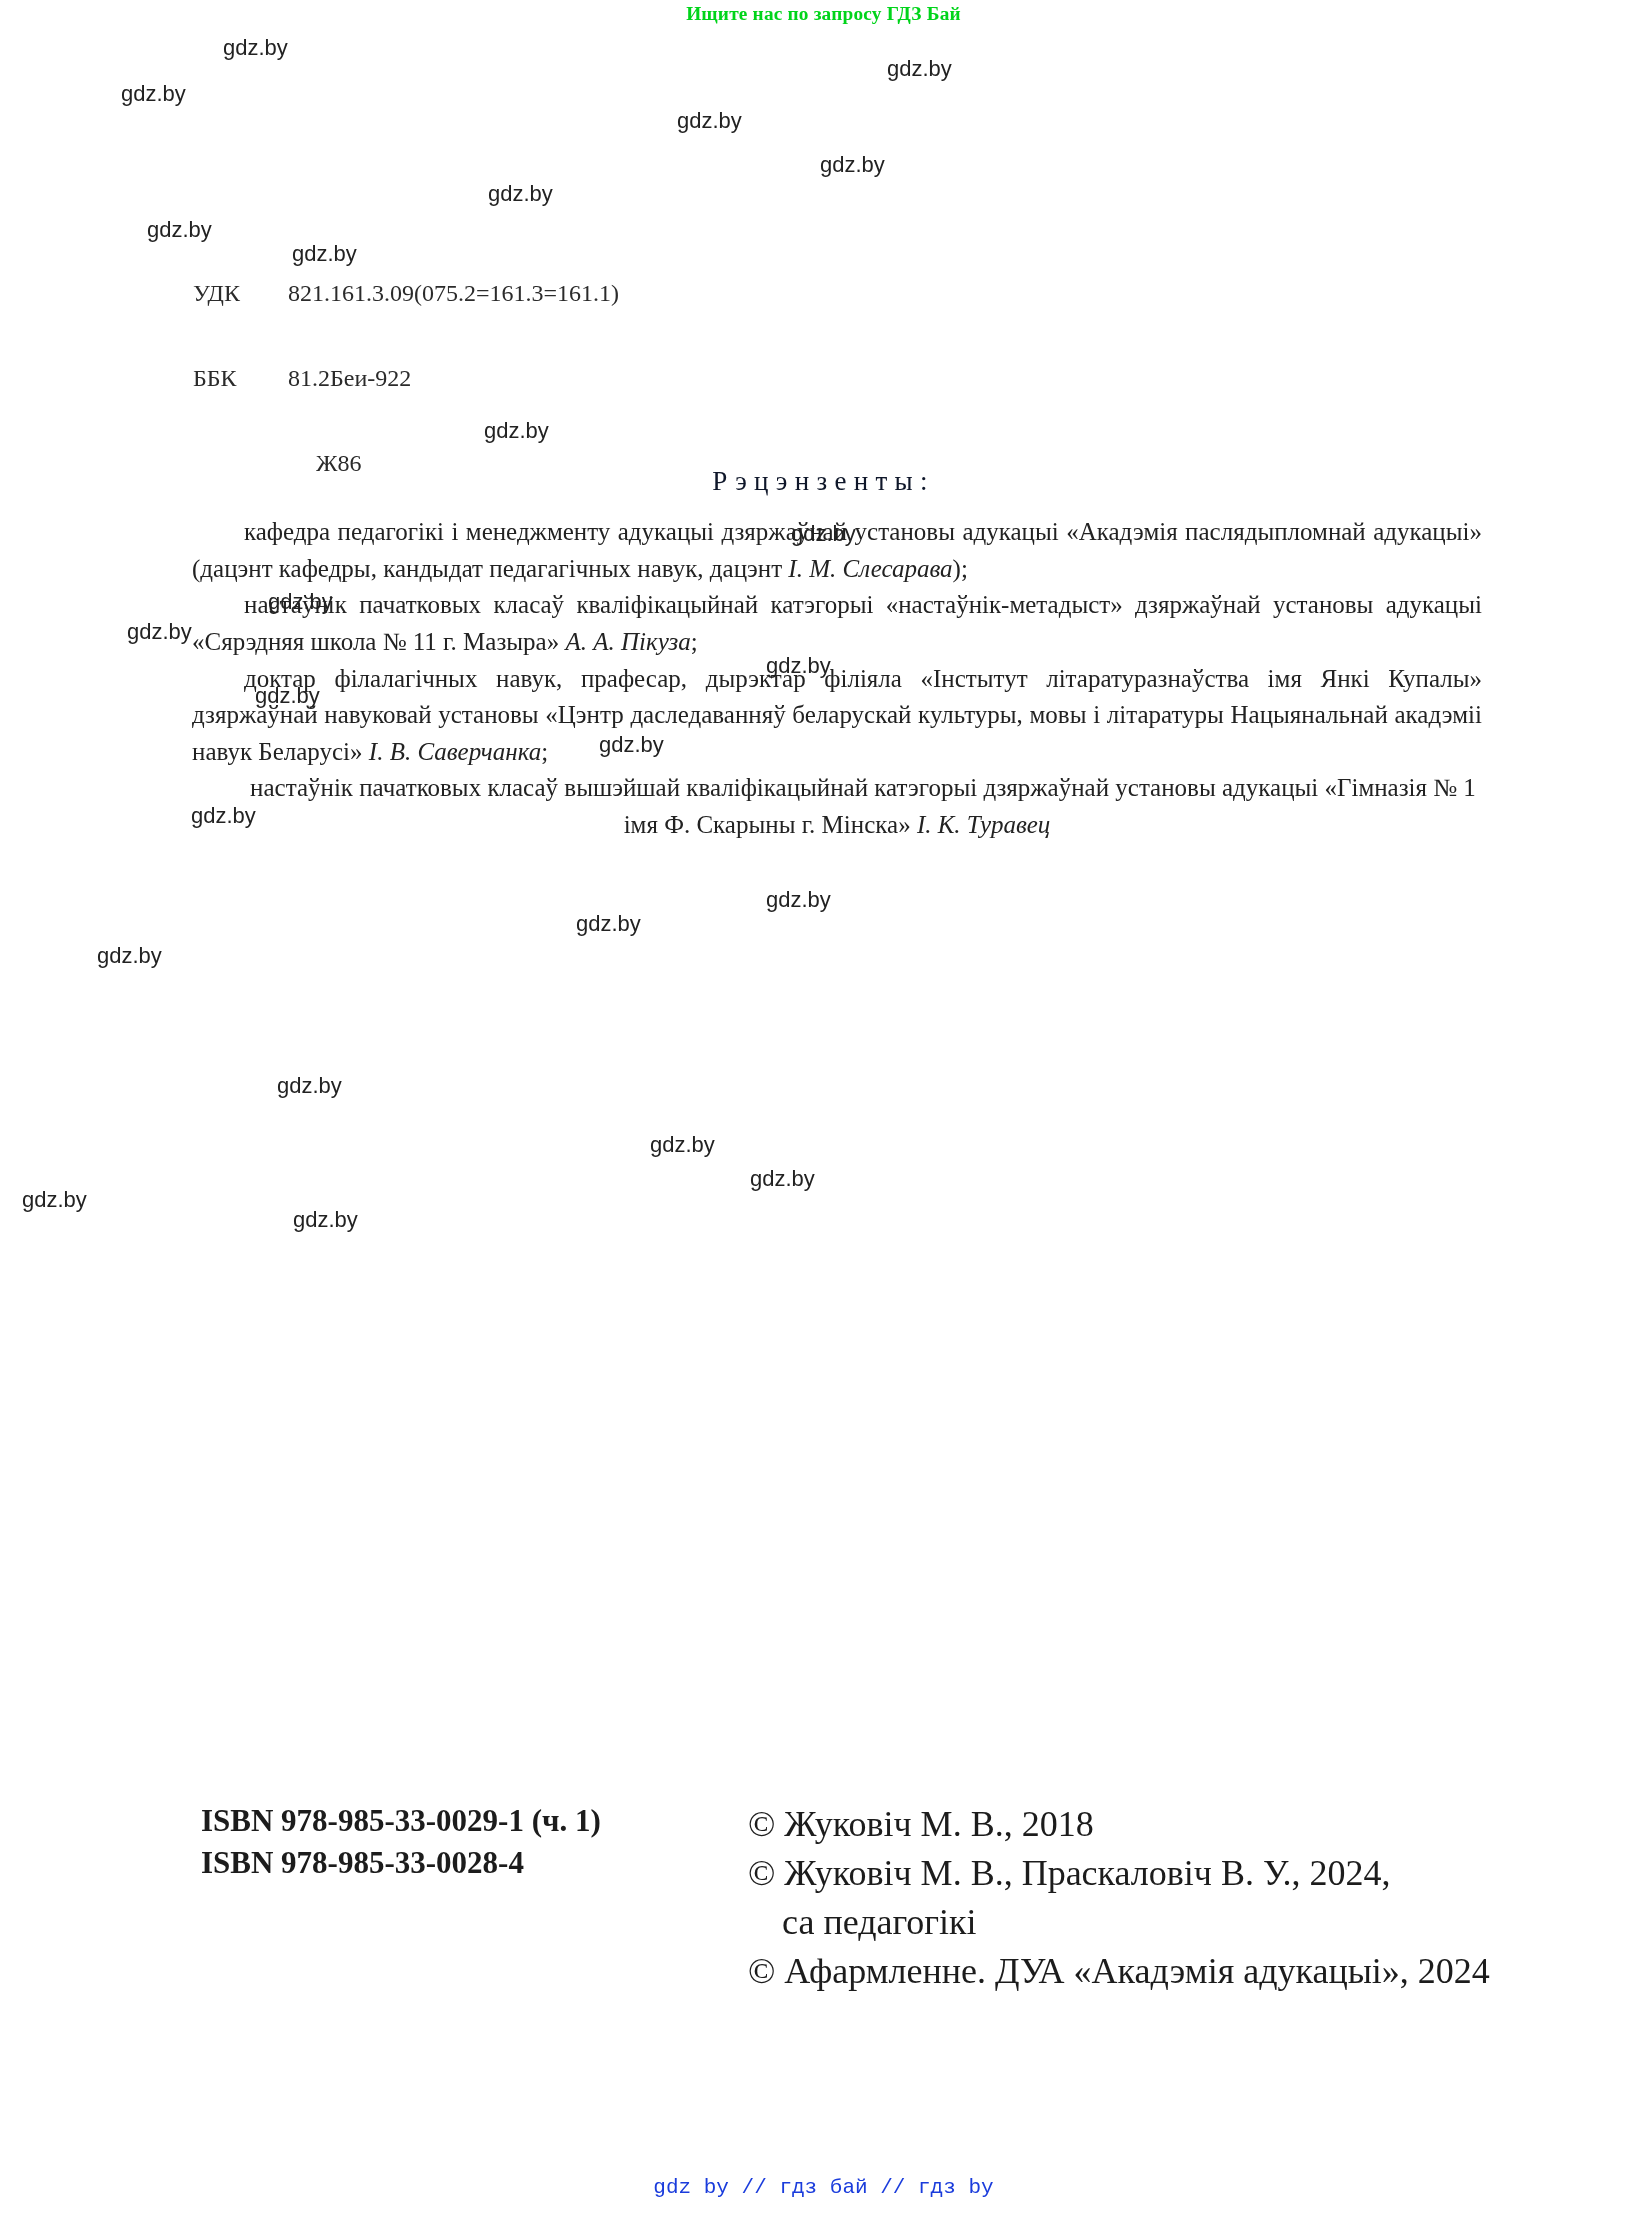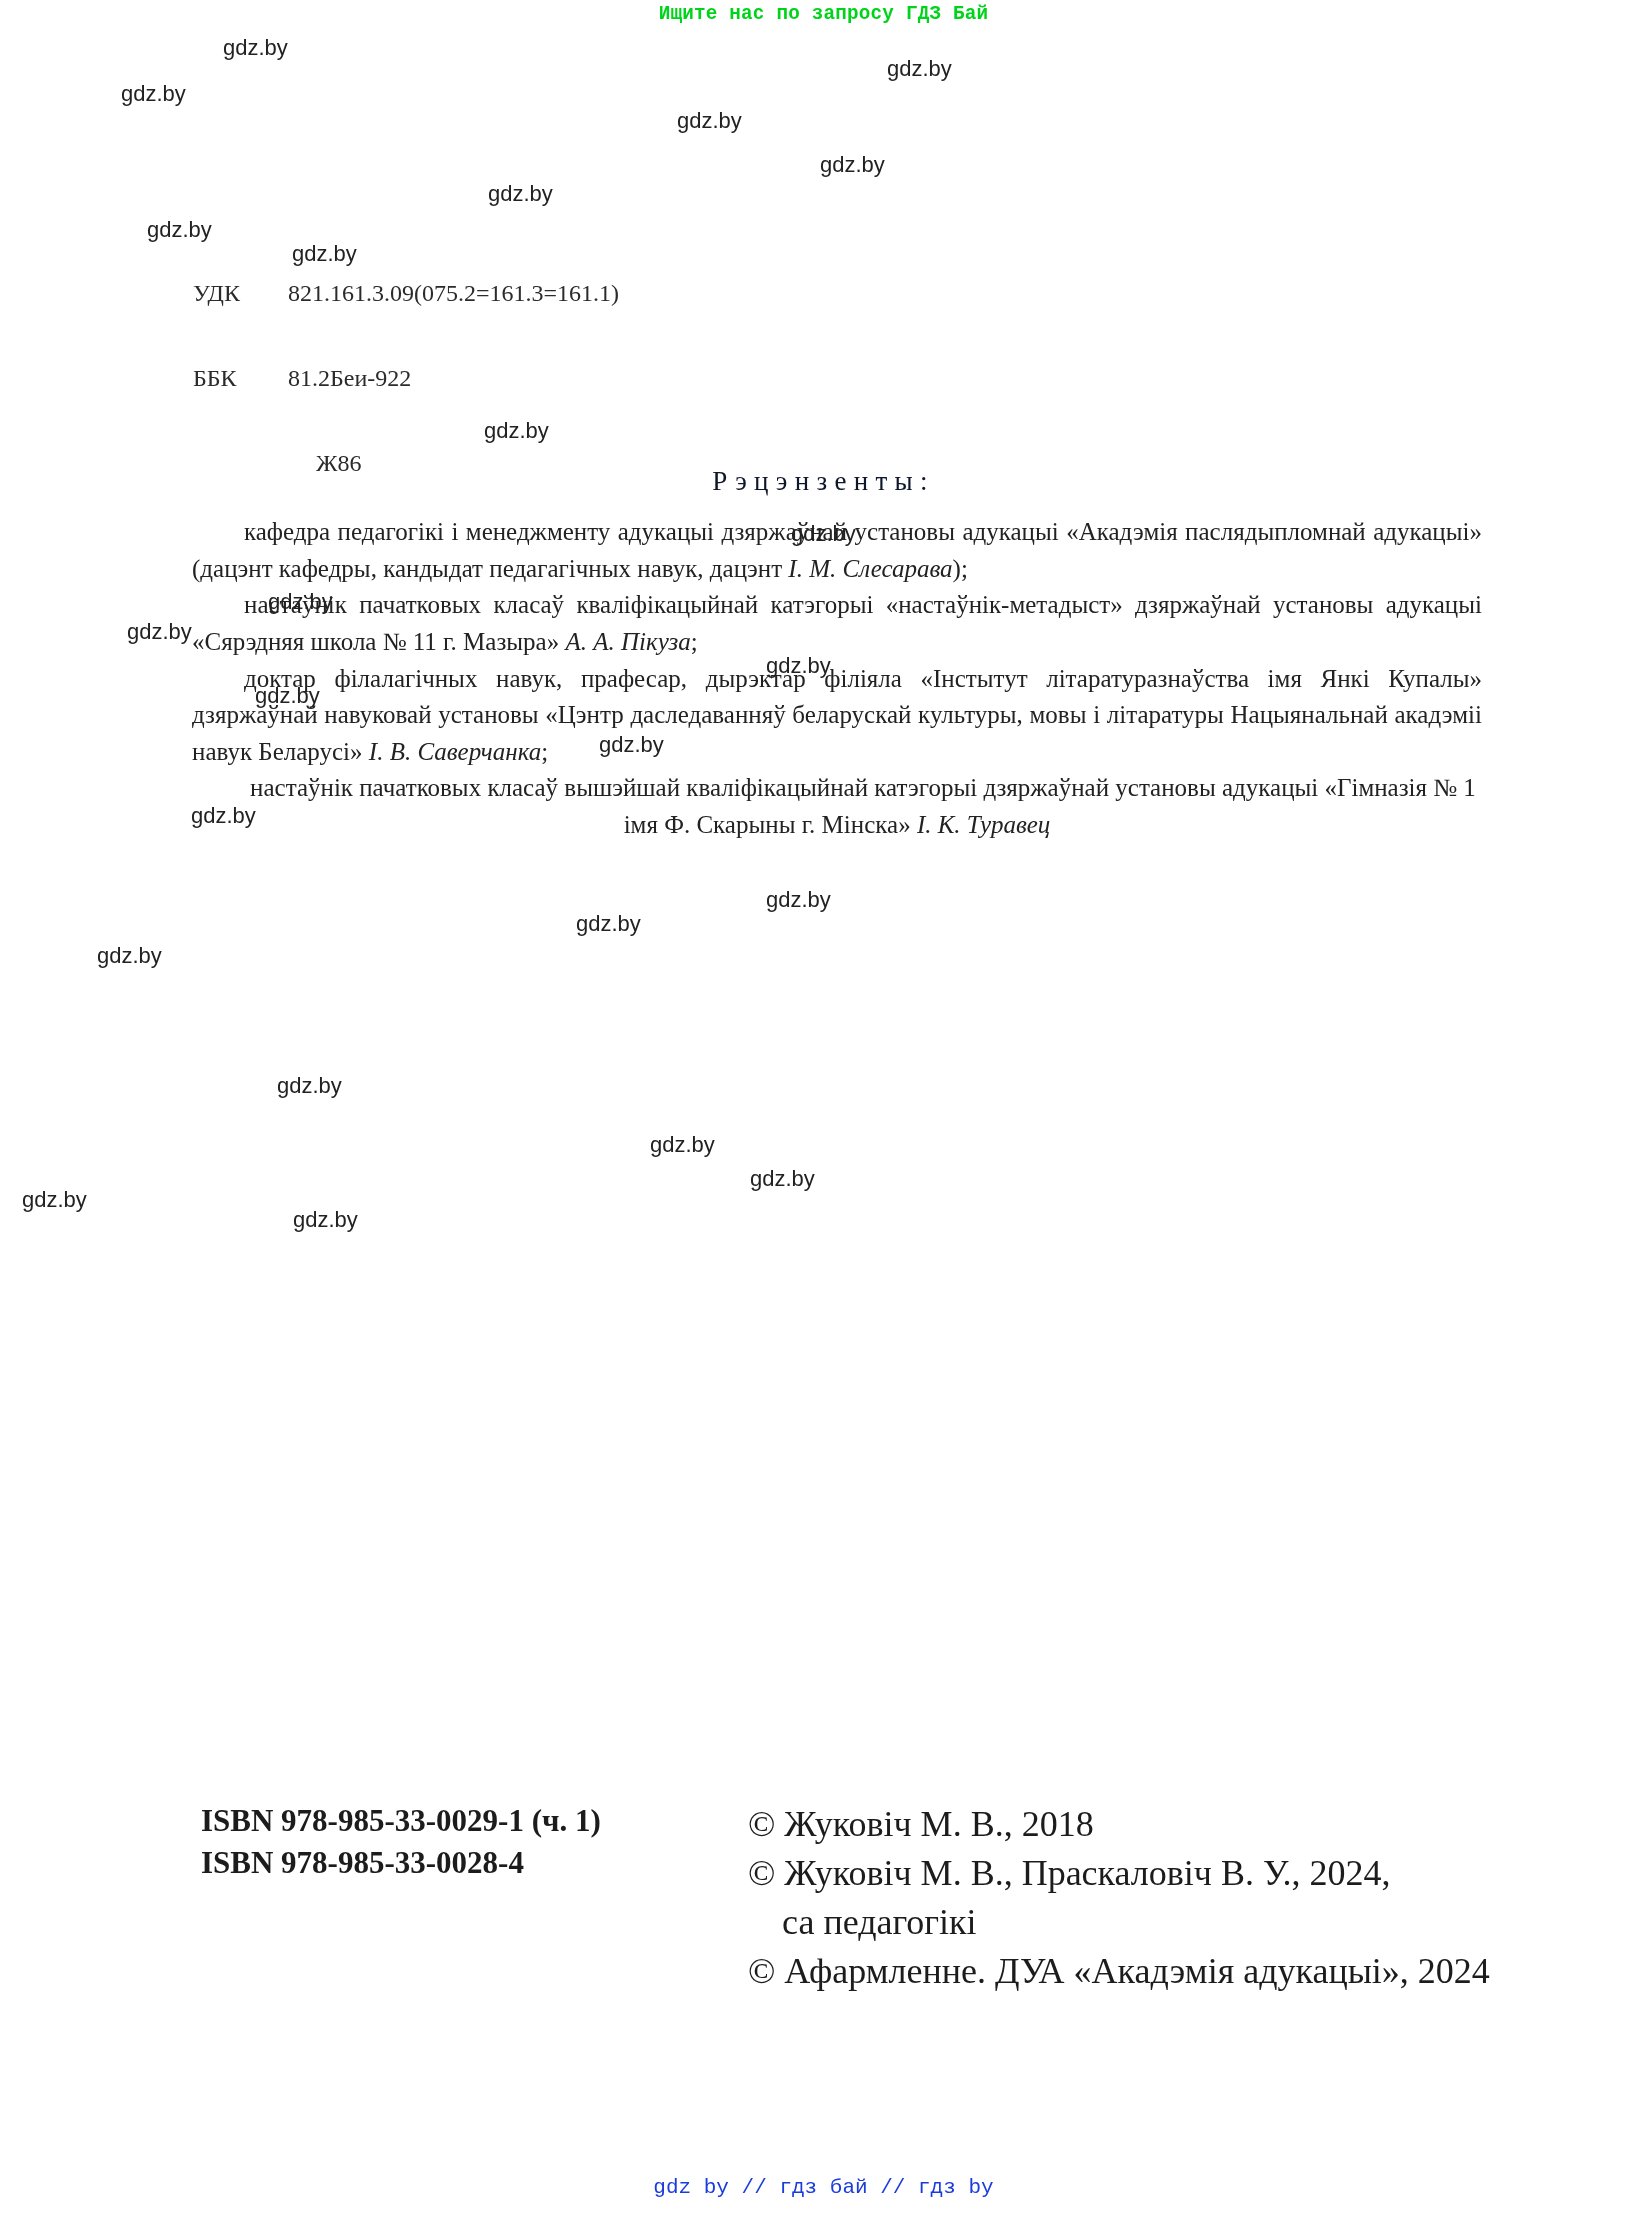--- a/index.html
+++ b/index.html
@@ -20,21 +20,21 @@
     overflow: hidden;
   }
 
   
   .promo-banner {
     position: absolute;
     top: 0;
     left: 0;
     width: 1647px;
     text-align: center;
-    font-family: Liberation Mono, monospace;
+    font-family: Liberation Serif, serif;
     font-size: 19.3px;
     font-weight: bold;
     color: #00d41a;
     letter-spacing: 0.2px;
     padding-top: 3.2px;
     white-space: nowrap;
   }
 
   
   .watermark {

